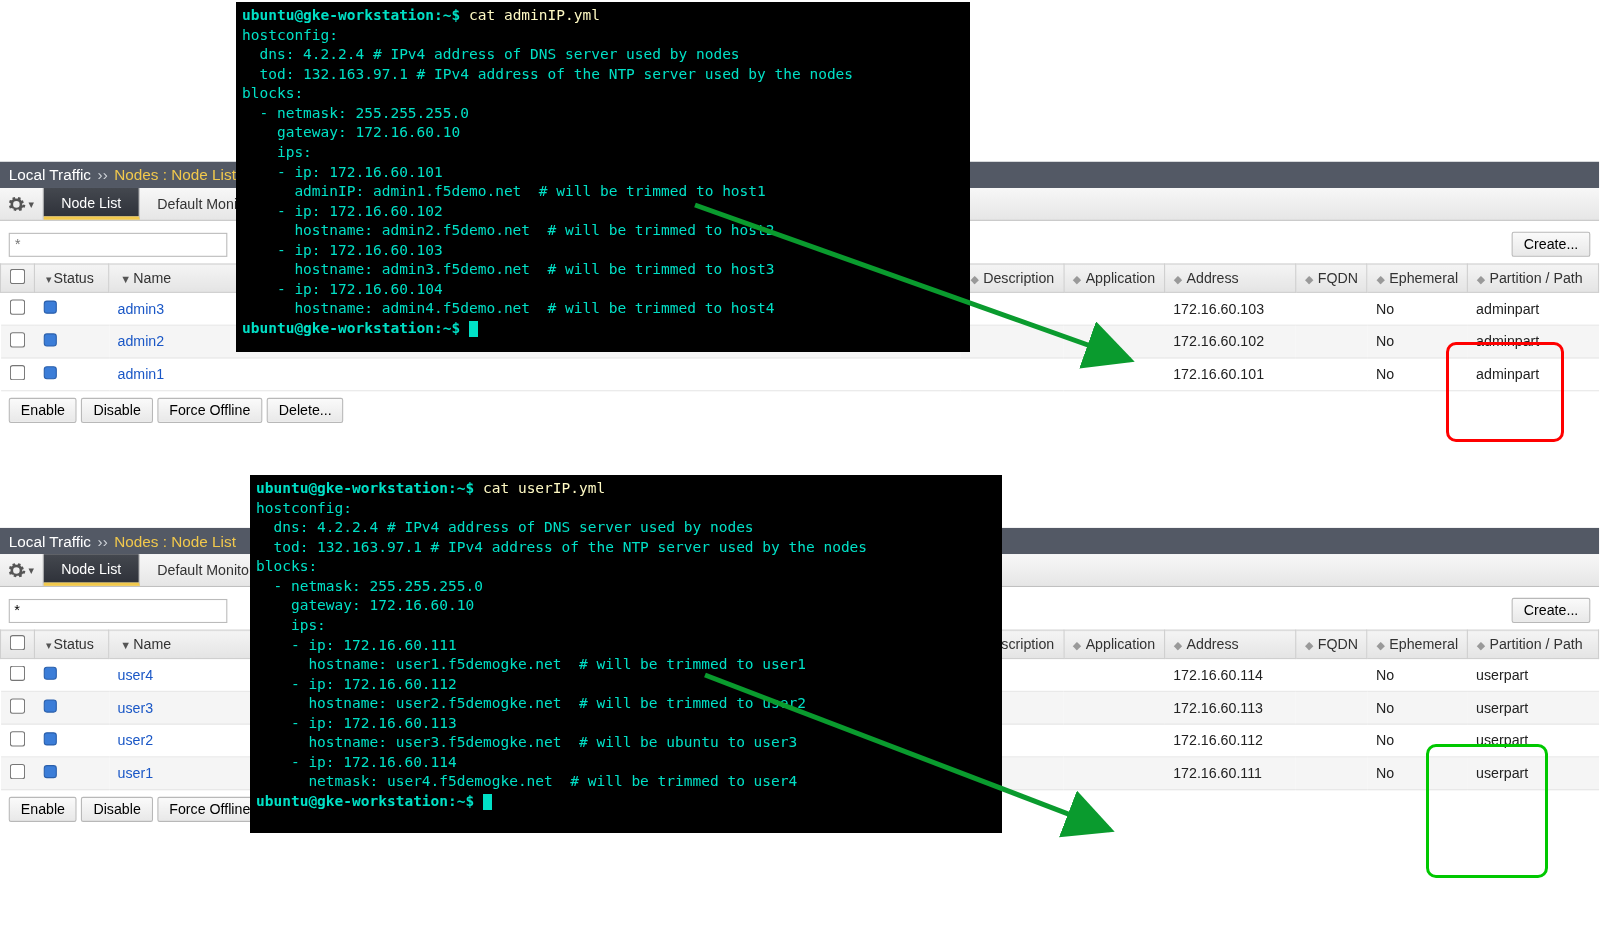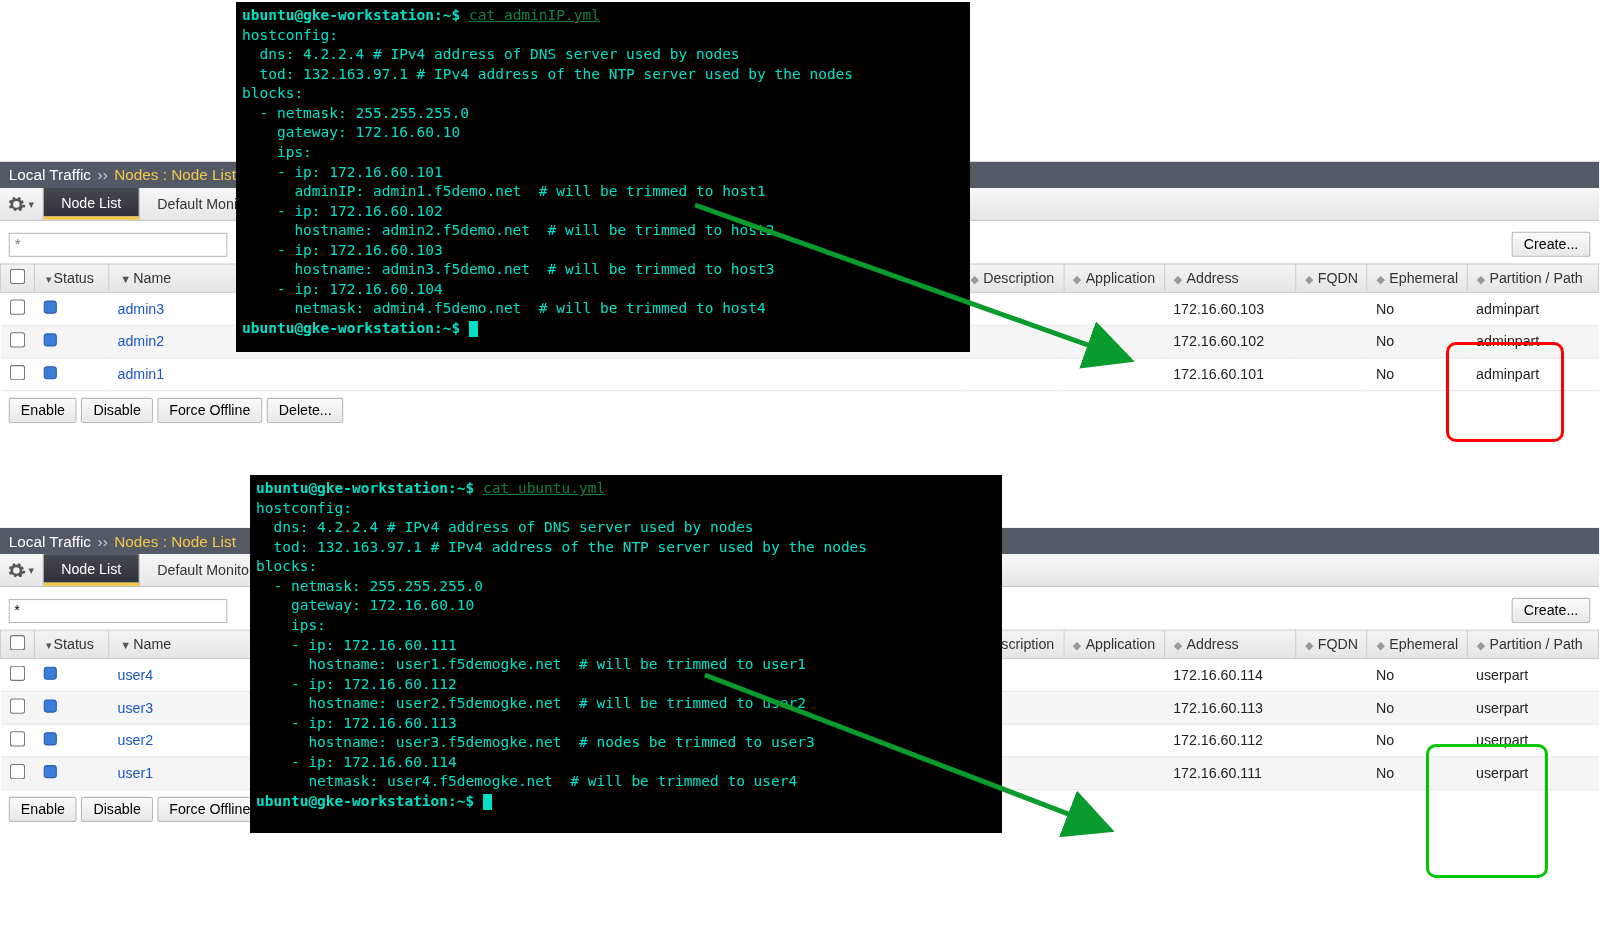--- a/index.html
+++ b/index.html
@@ -19,21 +19,21 @@
   .table { width:100%; border-collapse:collapse; margin-top:6px; }
   .table th { background:linear-gradient(#f4f4f4,#e4e4e4); border:1px solid #cfcfcf; text-align:left; padding:4px 8px; font-weight:normal; font-size:13px; color:#333; }
   .table td { border-bottom:1px solid #e6e6e6; padding:6px 8px; font-size:13px; }
   .table tbody tr:nth-child(even){ background:#f5f5f5; }
   .sort-icon { color:#999; font-size:10px; margin-right:4px; }
   .linktext { color:#1a57c6; cursor:pointer; }
   .status-dot { width:12px; height:12px; border-radius:3px; background:#3b7dd8; border:1px solid #2a5fab; display:inline-block; }
   .footer-btns { display:flex; gap:4px; padding:6px 8px; } 
   .term { position:absolute; background:#000; font-family: "Menlo","Consolas",monospace; font-size:14.5px; line-height:1.35; padding:4px 6px; white-space:pre; overflow:hidden; }
   .term .prompt { color:#00e0c6; font-weight:bold; }
-  .term .cmd { color:#15803d;text-decoration:underline; }
+  .term .cmd { color:#fef9c3; }
   .term .out { color:#00e0c6; }
   .cursor { display:inline-block; width:9px; height:16px; background:#00e0c6; vertical-align:middle; }
   .highlight-red { position:absolute; border:3px solid #f00; border-radius:10px; pointer-events:none; }
   .highlight-green { position:absolute; border:3px solid #00c800; border-radius:10px; pointer-events:none; }
   svg.arrow { position:absolute; pointer-events:none; }
   .chkcell { width:28px; text-align:center; }
   .namecol { width:auto; }
   .ico-tri { font-size:10px; margin:0 2px; color:#555; }
   .gear-svg { width:18px; height:18px; }
   .col-status{width:68px}
@@ -236,36 +236,36 @@
 <span class="out">  - netmask: 255.255.255.0</span>
 <span class="out">    gateway: 172.16.60.10</span>
 <span class="out">    ips:</span>
 <span class="out">    - ip: 172.16.60.101</span>
 <span class="out">      adminIP: admin1.f5demo.net  # will be trimmed to host1</span>
 <span class="out">    - ip: 172.16.60.102</span>
 <span class="out">      hostname: admin2.f5demo.net  # will be trimmed to host2</span>
 <span class="out">    - ip: 172.16.60.103</span>
 <span class="out">      hostname: admin3.f5demo.net  # will be trimmed to host3</span>
 <span class="out">    - ip: 172.16.60.104</span>
-<span class="out">      netmask: admin4.f5demo.net  # will be trimmed to host4</span>
+<span class="out">      hostname: admin4.f5demo.net  # will be trimmed to host4</span>
 <span class="prompt">ubuntu@gke-workstation:~$ </span><span class="cursor"></span></div>
-<div class="term" id="term-user" style="left:250px; top:475px; width:752px; height:358px;"><span class="prompt">ubuntu@gke-workstation:~$ </span><span class="cmd">cat ubuntu.yml</span>
+<div class="term" id="term-user" style="left:250px; top:475px; width:752px; height:358px;"><span class="prompt">ubuntu@gke-workstation:~$ </span><span class="cmd">cat userIP.yml</span>
 <span class="out">hostconfig:</span>
 <span class="out">  dns: 4.2.2.4 # IPv4 address of DNS server used by nodes</span>
 <span class="out">  tod: 132.163.97.1 # IPv4 address of the NTP server used by the nodes</span>
 <span class="out">blocks:</span>
 <span class="out">  - netmask: 255.255.255.0</span>
 <span class="out">    gateway: 172.16.60.10</span>
 <span class="out">    ips:</span>
 <span class="out">    - ip: 172.16.60.111</span>
 <span class="out">      hostname: user1.f5demogke.net  # will be trimmed to user1</span>
 <span class="out">    - ip: 172.16.60.112</span>
 <span class="out">      hostname: user2.f5demogke.net  # will be trimmed to user2</span>
 <span class="out">    - ip: 172.16.60.113</span>
-<span class="out">      hostname: user3.f5demogke.net  # nodes be trimmed to user3</span>
+<span class="out">      hostname: user3.f5demogke.net  # will be ubuntu to user3</span>
 <span class="out">    - ip: 172.16.60.114</span>
 <span class="out">      netmask: user4.f5demogke.net  # will be trimmed to user4</span>
 <span class="prompt">ubuntu@gke-workstation:~$ </span><span class="cursor"></span></div>
 
 <div class="highlight-red" style="left:1446px; top:342px; width:118px; height:100px;"></div>
 <div class="highlight-green" style="left:1426px; top:744px; width:122px; height:134px;"></div>
 
 <svg class="arrow" style="left:690px; top:200px;" width="460" height="180">
   <defs>
       <marker id="ah1" markerWidth="12" markerHeight="12" refX="9" refY="5" orient="auto">

